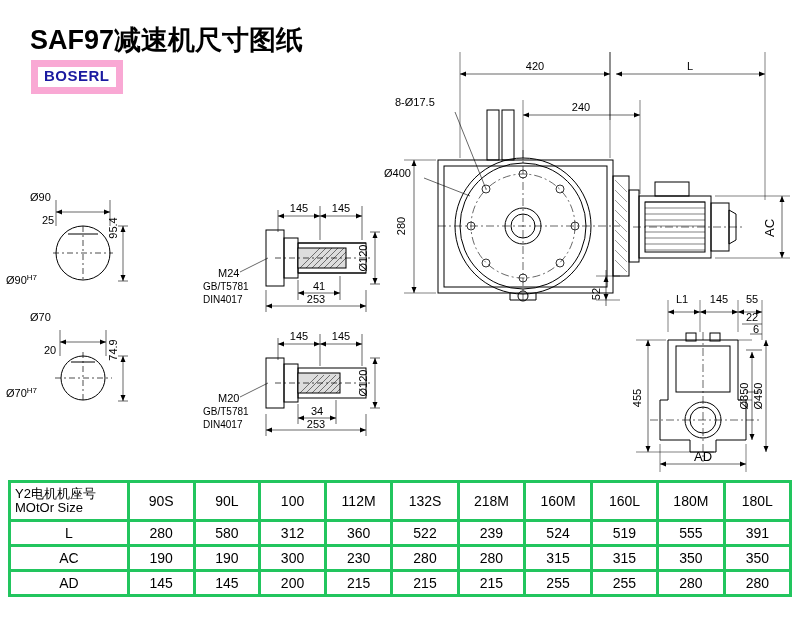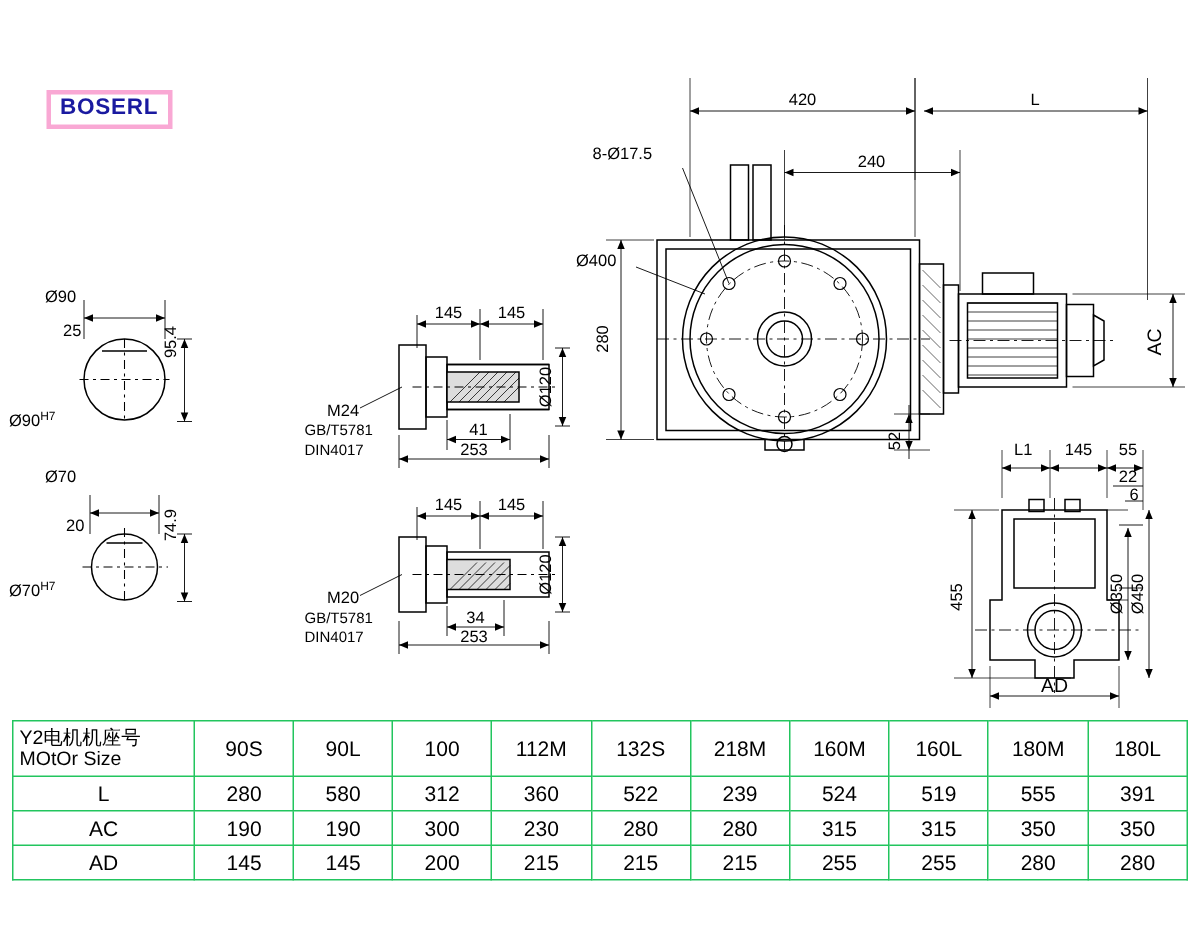--- a/index.html
+++ b/index.html
@@ -27,21 +27,21 @@
     top: 22px;
     font-size: 27px;
     font-weight: bold;
     letter-spacing: 0px;
     white-space: nowrap;
   }
   .brand-box {
     position: absolute;
     left: 31px;
     top: 60px;
-    border: 3px solid #f9a8d4;
+    border: 7px solid #f9a8d4;
     padding: 1px 6px 2px 6px;
     font-size: 15px;
     font-weight: bold;
     color: #1a1aa0;
     letter-spacing: 0.5px;
     line-height: 1.1;
   }
   
   #drawing {
     position: absolute;
@@ -53,21 +53,21 @@
   
   .spec-table {
     position: absolute;
     left: 8px;
     top: 480px;
     width: 784px;
     border-collapse: collapse;
     font-size: 14px;
   }
   .spec-table td, .spec-table th {
-    border: 1px solid #22c55e;
+    border: 3px solid #22c55e;
     text-align: center;
     height: 22px;
     padding: 0;
     font-weight: normal;
   }
   .spec-table td.rowhead {
     width: 118px;
     text-align: center;
   }
   .spec-table td.rowhead-multi {
@@ -84,20 +84,21 @@
     font-size: 11px;
     fill: #000;
     font-family: "Liberation Sans", sans-serif;
   }
 </style>
 </head>
 <body>
 
 <div id="page">
 
+  <div class="title">SAF97减速机尺寸图纸</div>
   <div class="brand-box">BOSERL</div>
 
   <svg id="drawing" viewBox="0 0 800 625" xmlns="http://www.w3.org/2000/svg">
     <g fill="none" stroke="#000" stroke-width="1">
 
       <circle cx="83" cy="253" r="27"></circle>
       <path d="M68 234 L98 234" stroke-width="1"></path>
 
       <path d="M83 226 L83 280" stroke-dasharray="6 3 2 3" stroke-width="0.7"></path>
       <path d="M53 253 L113 253" stroke-dasharray="6 3 2 3" stroke-width="0.7"></path>

